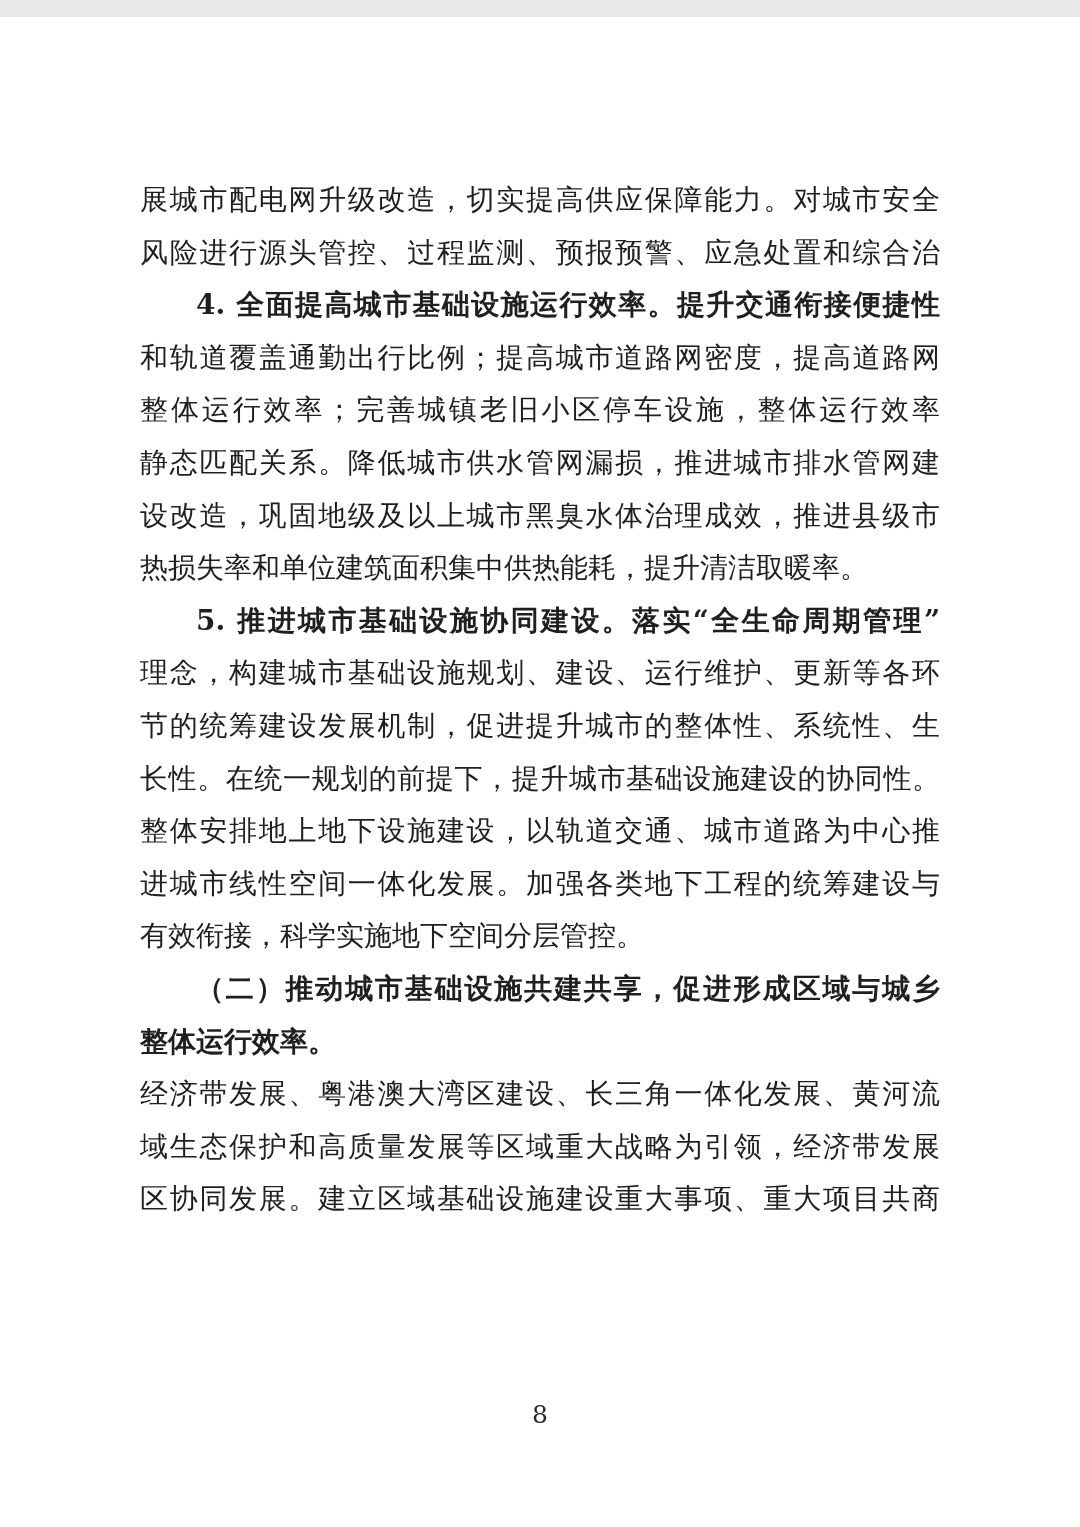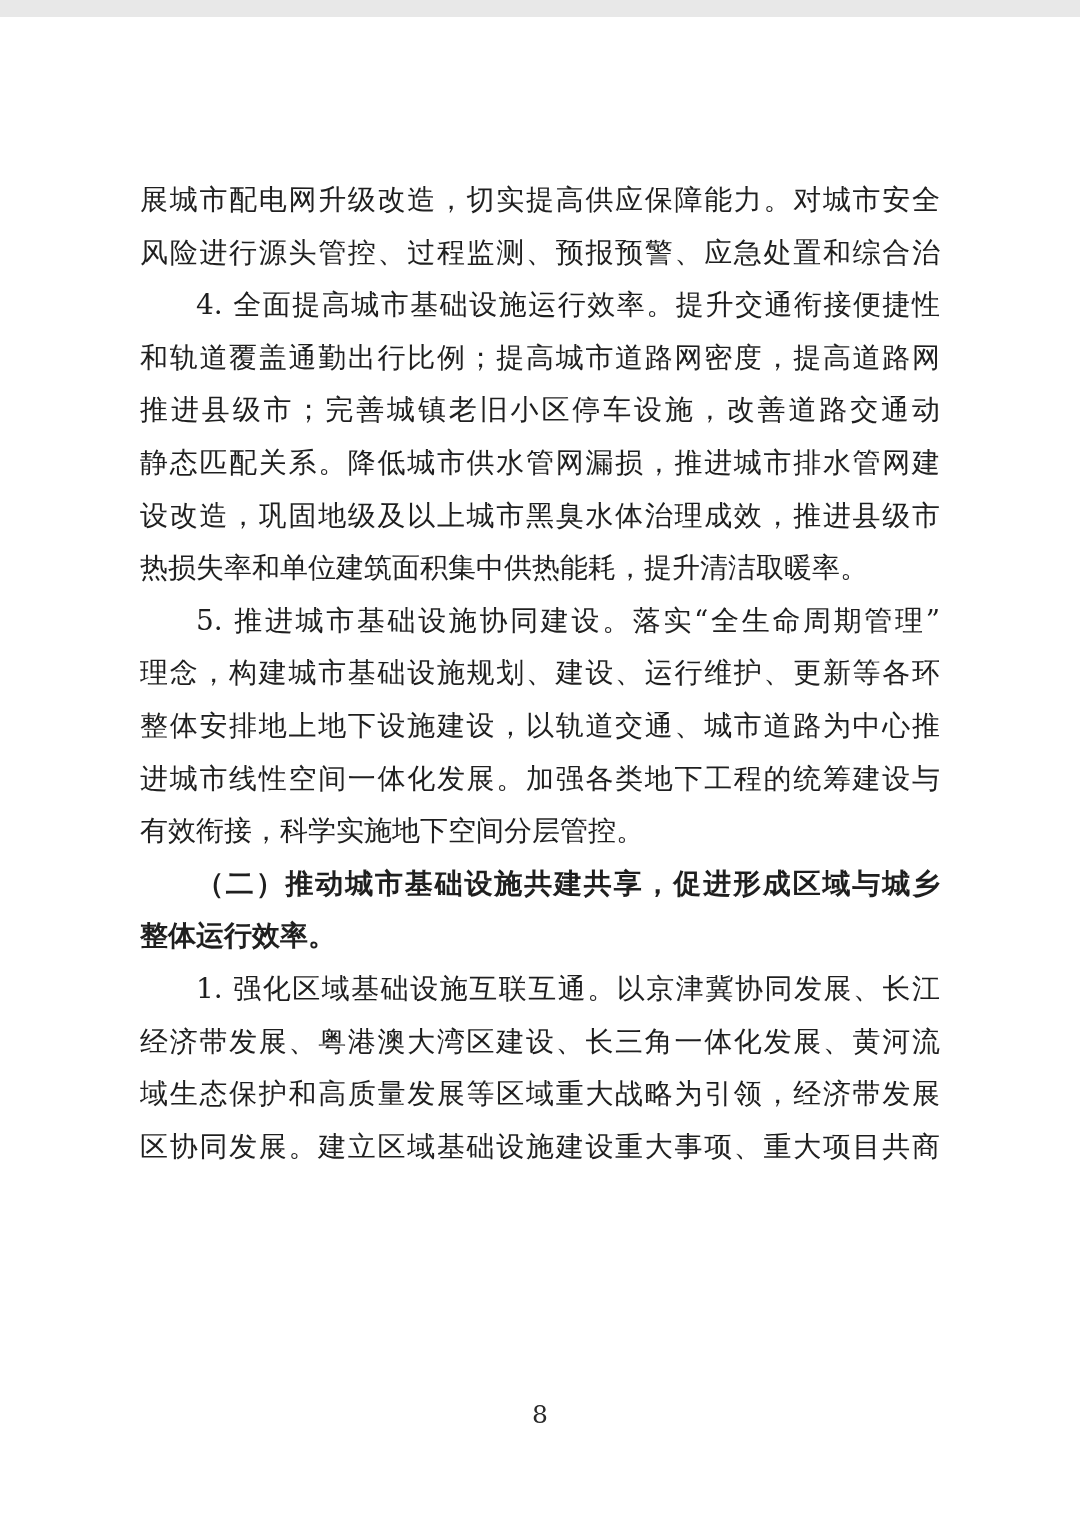--- a/index.html
+++ b/index.html
@@ -27,20 +27,21 @@
     font-size: 28px;
     line-height: 52.6px;
     height: 52.6px;
     overflow: hidden;
     text-align: justify;
     text-align-last: justify;
     font-weight: 400;
   }
   .line.indent {
     text-indent: 56px; 
+    font-weight: bold;
   }
   .line.end {
     text-align-last: left; 
   }
   .line.heading {
     font-weight: 700; 
   }
   .page-number {
     position: absolute;
     left: 0;
@@ -53,31 +54,32 @@
 </style>
 </head>
 <body>
 
 <div class="page">
   <div class="text-block">
     <div class="line">展城市配电网升级改造，切实提高供应保障能力。对城市安全</div>
     <div class="line end">风险进行源头管控、过程监测、预报预警、应急处置和综合治理。</div>
     <div class="line indent">4. 全面提高城市基础设施运行效率。提升交通衔接便捷性</div>
     <div class="line">和轨道覆盖通勤出行比例；提高城市道路网密度，提高道路网</div>
-    <div class="line">推进县级市；完善城镇老旧小区停车设施，改善道路交通动</div>
+    <div class="line">整体运行效率；完善城镇老旧小区停车设施，整体运行效率</div>
     <div class="line">静态匹配关系。降低城市供水管网漏损，推进城市排水管网建</div>
     <div class="line">设改造，巩固地级及以上城市黑臭水体治理成效，推进县级市</div>
     <div class="line end">热损失率和单位建筑面积集中供热能耗，提升清洁取暖率。</div>
     <div class="line indent">5. 推进城市基础设施协同建设。落实“全生命周期管理”</div>
     <div class="line">理念，构建城市基础设施规划、建设、运行维护、更新等各环</div>
+    <div class="line">节的统筹建设发展机制，促进提升城市的整体性、系统性、生</div>
+    <div class="line">长性。在统一规划的前提下，提升城市基础设施建设的协同性。</div>
     <div class="line">整体安排地上地下设施建设，以轨道交通、城市道路为中心推</div>
     <div class="line">进城市线性空间一体化发展。加强各类地下工程的统筹建设与</div>
     <div class="line end">有效衔接，科学实施地下空间分层管控。</div>
     <div class="line indent heading">（二）推动城市基础设施共建共享，促进形成区域与城乡</div>
     <div class="line end heading">整体运行效率。</div>
-    <div class="line indent">1. 强化区域基础设施互联互通。以京津冀协同发展、长江</div>
     <div class="line">经济带发展、粤港澳大湾区建设、长三角一体化发展、黄河流</div>
     <div class="line">域生态保护和高质量发展等区域重大战略为引领，经济带发展</div>
     <div class="line">区协同发展。建立区域基础设施建设重大事项、重大项目共商</div>
   </div>
 
   <div class="page-number">8</div>
 </div>
 
 </body></html>

